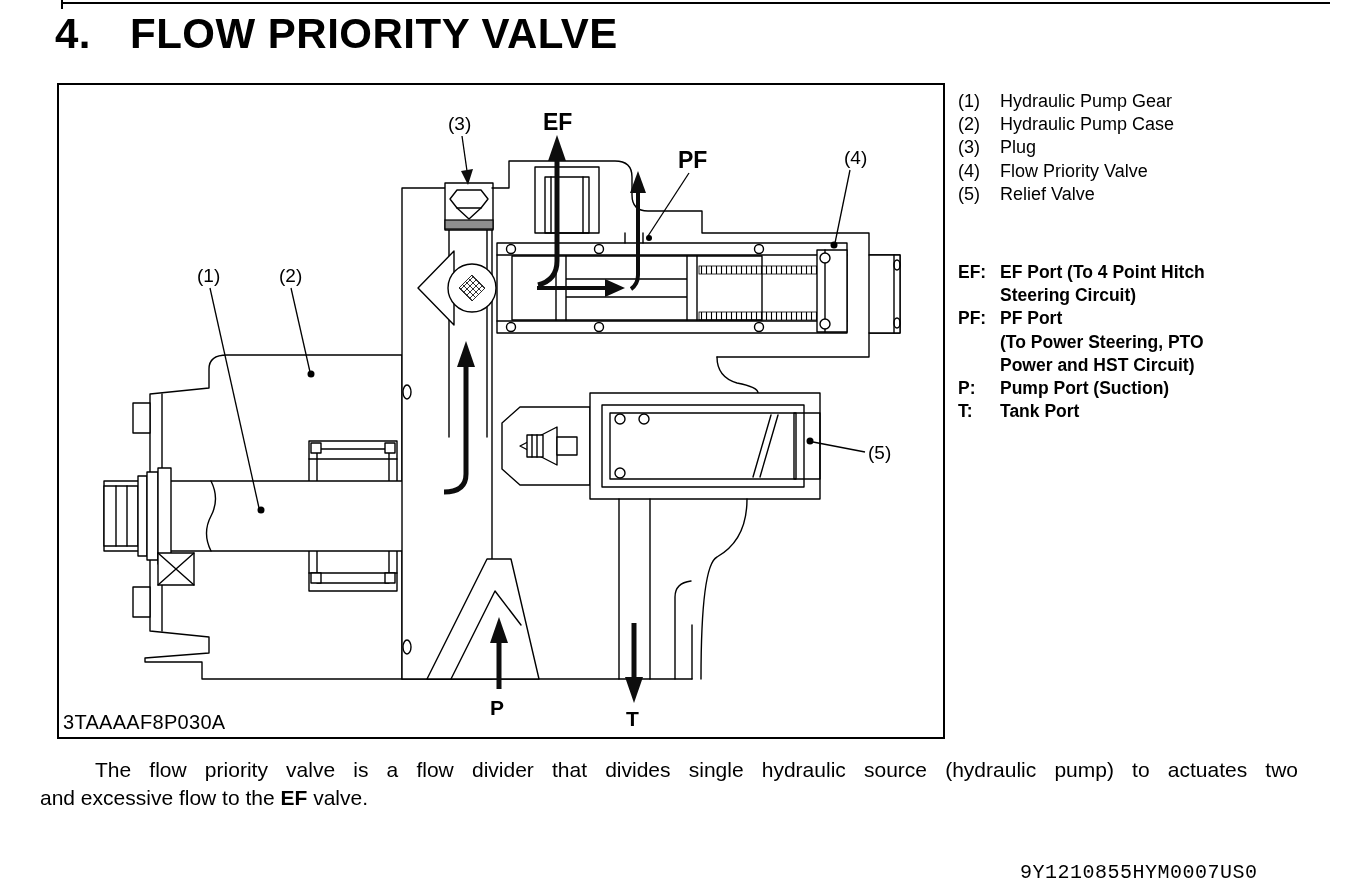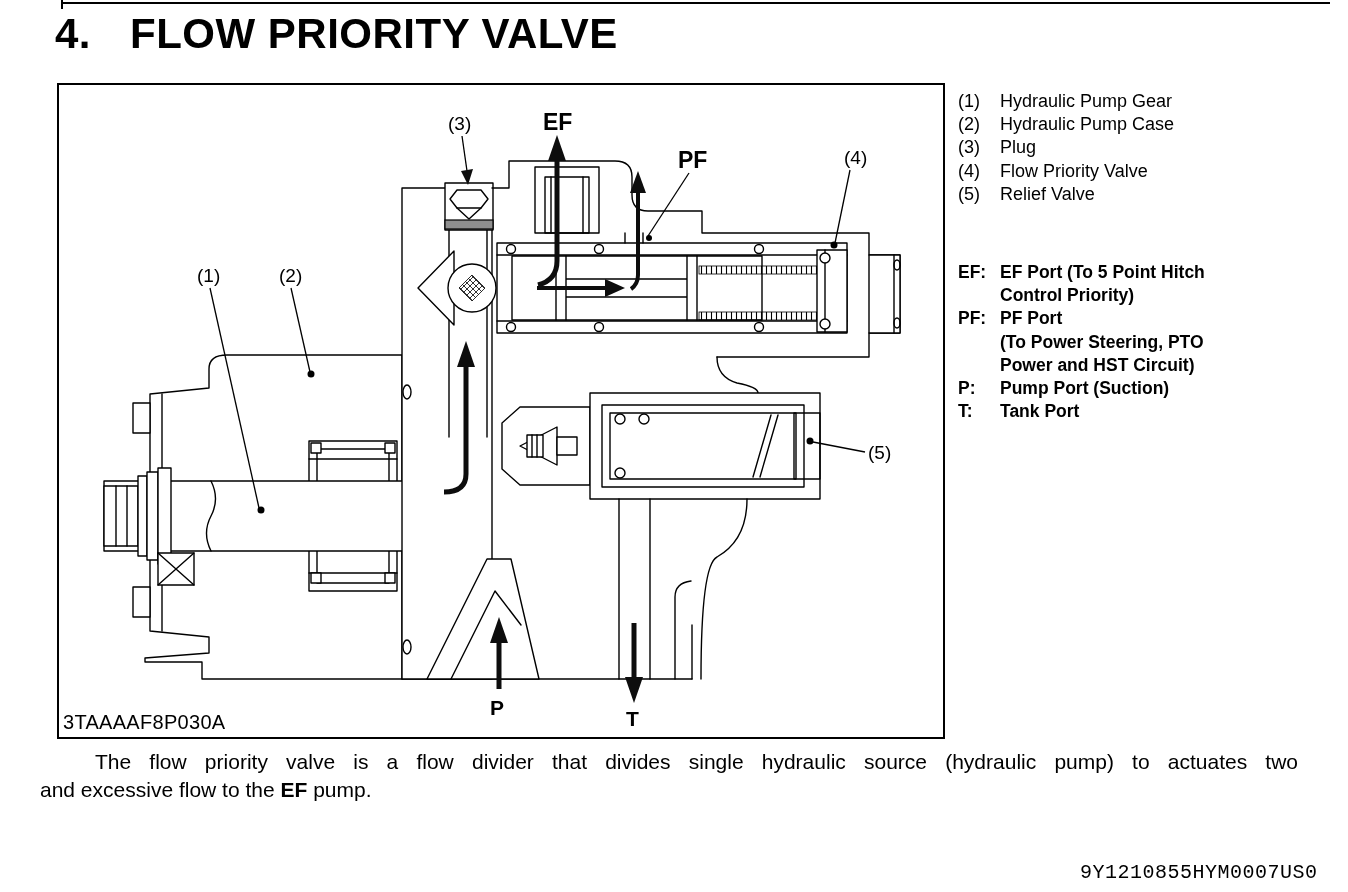--- a/index.html
+++ b/index.html
@@ -14,23 +14,23 @@
                 border:2px solid #000;box-sizing:border-box;background:#fff;}
   .figure-code{position:absolute;left:4px;bottom:3px;font-size:20px;letter-spacing:.3px;text-align:right;}
   .legend{position:absolute;left:958px;top:90px;font-size:18px;line-height:23.2px;}
   .legend .row{display:flex;}
   .legend .key{width:42px;flex:none;}
   .ports{position:absolute;left:958px;top:229px;font-size:17.5px;line-height:23.2px;font-weight:700;margin-top:32px;}
   .ports .row{display:flex;}
   .ports .key{width:42px;flex:none;}
   .bodytext{position:absolute;left:40px;top:748px;width:1258px;
             font-size:21px;line-height:28px;}
-  .jline{text-align:justify;text-align-last:justify;}
+  .jline{text-align:justify;text-align-last:justify;margin-top:8px;}
   .indent{text-indent:55px;}
-  .doc-code{position:absolute;left:1080px;top:861px;width:225px;text-align:right;
+  .doc-code{position:absolute;left:1020px;top:861px;width:225px;text-align:right;
             font-family:"Liberation Mono","DejaVu Sans Mono",monospace;font-size:20px;letter-spacing:.5px;}
   b{font-weight:700;}
   
   .ln{fill:none;stroke:#000;stroke-width:1.4;stroke-linejoin:round;stroke-linecap:round;}
   .fw{fill:#fff;stroke:#000;stroke-width:1.4;stroke-linejoin:round;}
   .thick{fill:none;stroke:#0d0d0d;stroke-width:5;stroke-linecap:butt;}
   .th4{fill:none;stroke:#0d0d0d;stroke-width:4;stroke-linecap:butt;}
   .ah{fill:#0d0d0d;stroke:none;}
   .dot{fill:#000;stroke:none;}
   .thin{fill:none;stroke:#000;stroke-width:1.3;}
@@ -251,25 +251,25 @@
     </div>
     <div class="row">
       <span class="key">(5)</span>
       <span>Relief Valve</span>
     </div>
   </div>
 
   <div class="ports">
     <div class="row">
       <span class="key">EF:</span>
-      <span>EF Port (To 5 Point Hitch</span>
+      <span>EF Port (To 4 Point Hitch</span>
     </div>
     <div class="row">
       <span class="key"></span>
-      <span>Control Priority)</span>
+      <span>Steering Circuit)</span>
     </div>
     <div class="row">
       <span class="key">PF:</span>
       <span>PF Port</span>
     </div>
     <div class="row">
       <span class="key"></span>
       <span>(To Power Steering, PTO</span>
     </div>
     <div class="row">
@@ -281,18 +281,18 @@
       <span>Pump Port (Suction)</span>
     </div>
     <div class="row">
       <span class="key">T:</span>
       <span>Tank Port</span>
     </div>
   </div>
 
   <div class="bodytext">
     <div class="jline indent">The flow priority valve is a flow divider that divides single hydraulic source (hydraulic pump) to actuates two</div>
-    <div><span>and excessive flow to the </span><b>EF</b><span> pump.</span></div>
+    <div><span>and excessive flow to the </span><b>EF</b><span> valve.</span></div>
   </div>
 
   <div class="doc-code">9Y1210855HYM0007US0</div>
 
 </div>
 
 </body></html>

